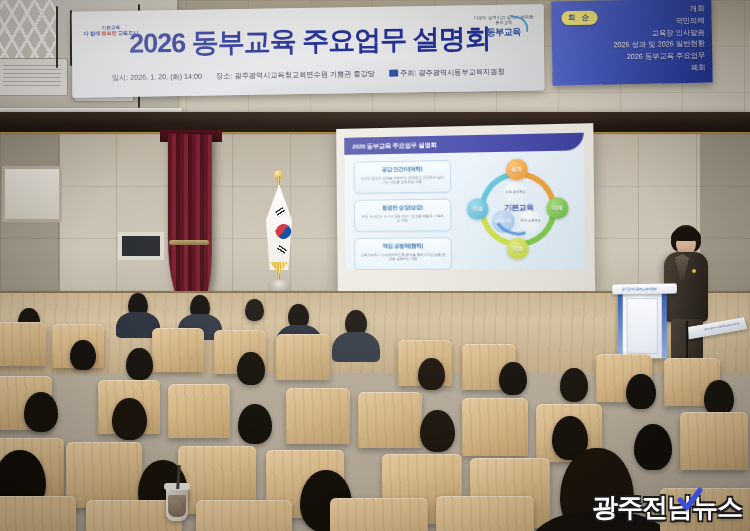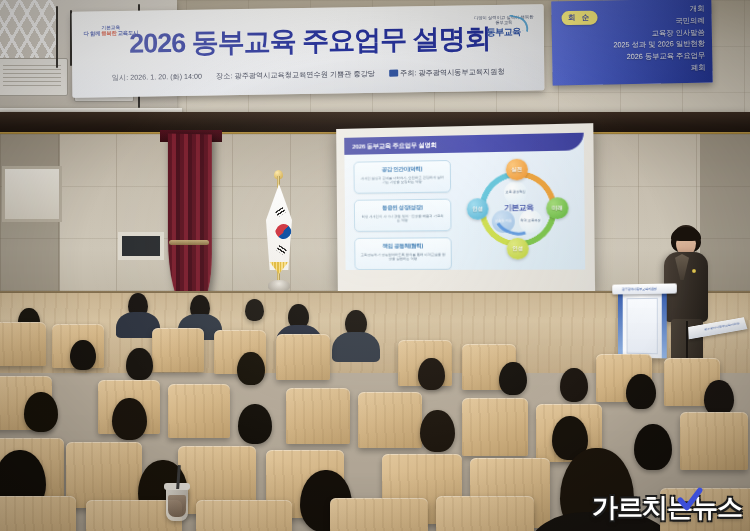--- a/index.html
+++ b/index.html
@@ -727,18 +727,18 @@
   </div>
 
   <div class="cup">
     <div class="cup-liq"></div>
     <div class="cup-lid"></div>
     <div class="straw"></div>
   </div>
 
   <div class="grade"></div>
 
-  <div class="watermark"><span>가르치는</span><span>뉴</span><span>스</span></div>
+  <div class="watermark"><span>광주전남</span><span>뉴</span><span>스</span></div>
   <svg class="wm-check" viewBox="0 0 24 24">
     <path d="M3 12 L9 19 L21 3" fill="none" stroke="#3c4fd8" stroke-width="5" stroke-linecap="round" stroke-linejoin="round"></path>
   </svg>
 
 </div>
 
 </body></html>

